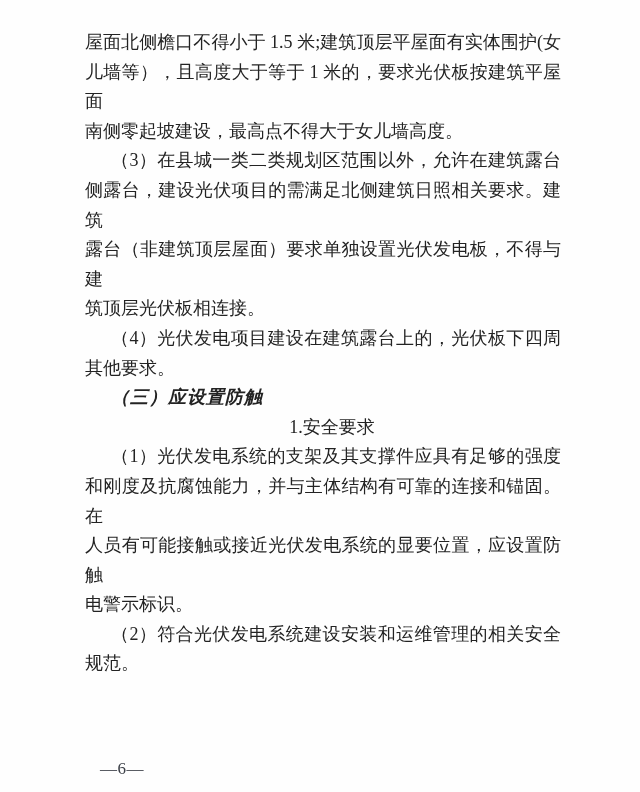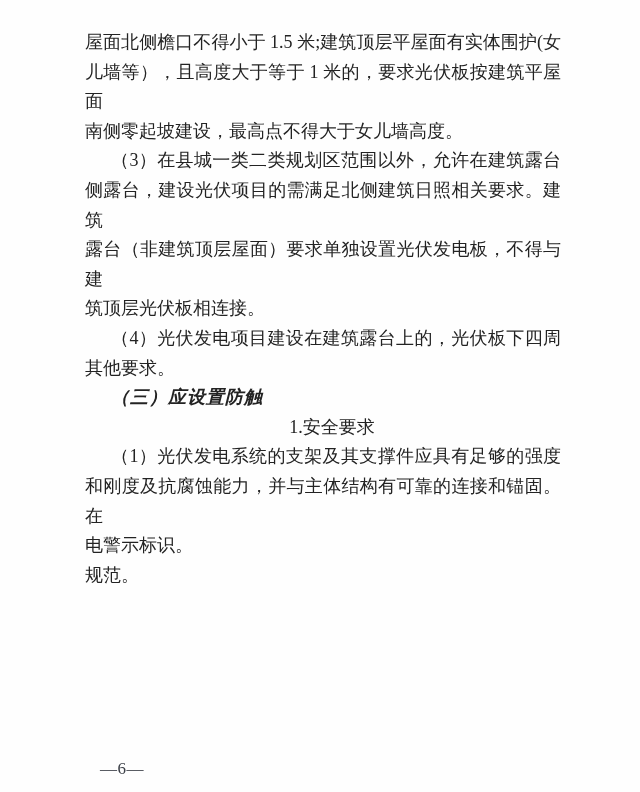--- a/index.html
+++ b/index.html
@@ -66,17 +66,19 @@
       <div class="line justify indent">（3）在县城一类二类规划区范围以外，允许在建筑露台</div>
       <div class="line justify">侧露台，建设光伏项目的需满足北侧建筑日照相关要求。建筑</div>
       <div class="line justify">露台（非建筑顶层屋面）要求单独设置光伏发电板，不得与建</div>
       <div class="line">筑顶层光伏板相连接。</div>
       <div class="line justify indent">（4）光伏发电项目建设在建筑露台上的，光伏板下四周</div>
       <div class="line">其他要求。</div>
       <div class="line indent heading">（三）应设置防触</div>
       <div class="line numbered">1.安全要求</div>
       <div class="line justify indent">（1）光伏发电系统的支架及其支撑件应具有足够的强度</div>
       <div class="line justify">和刚度及抗腐蚀能力，并与主体结构有可靠的连接和锚固。在</div>
+      <div class="line justify">人员有可能接触或接近光伏发电系统的显要位置，应设置防触</div>
       <div class="line">电警示标识。</div>
+      <div class="line justify indent">（2）符合光伏发电系统建设安装和运维管理的相关安全</div>
       <div class="line">规范。</div>
     </div>
   <div class="page-number">—6—</div>
 </div>
 
 </body></html>

